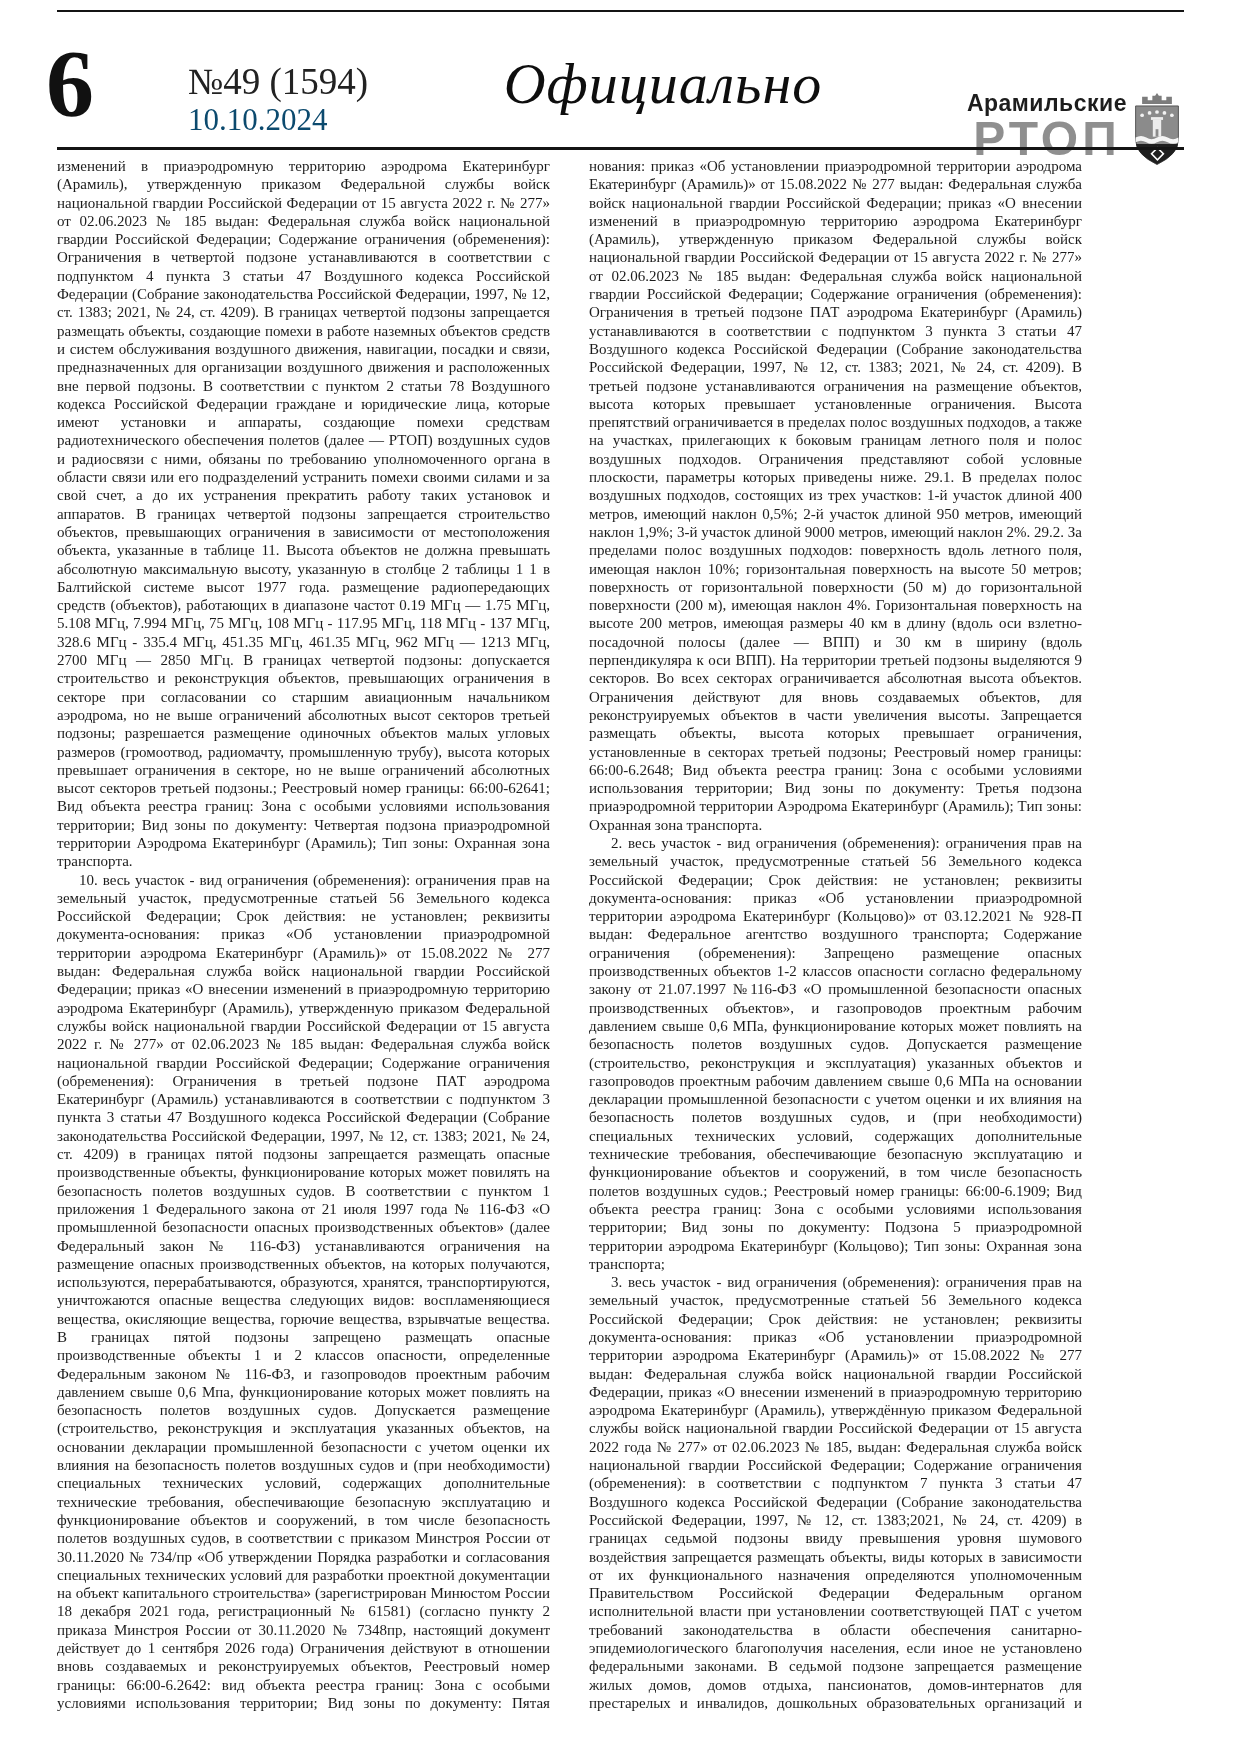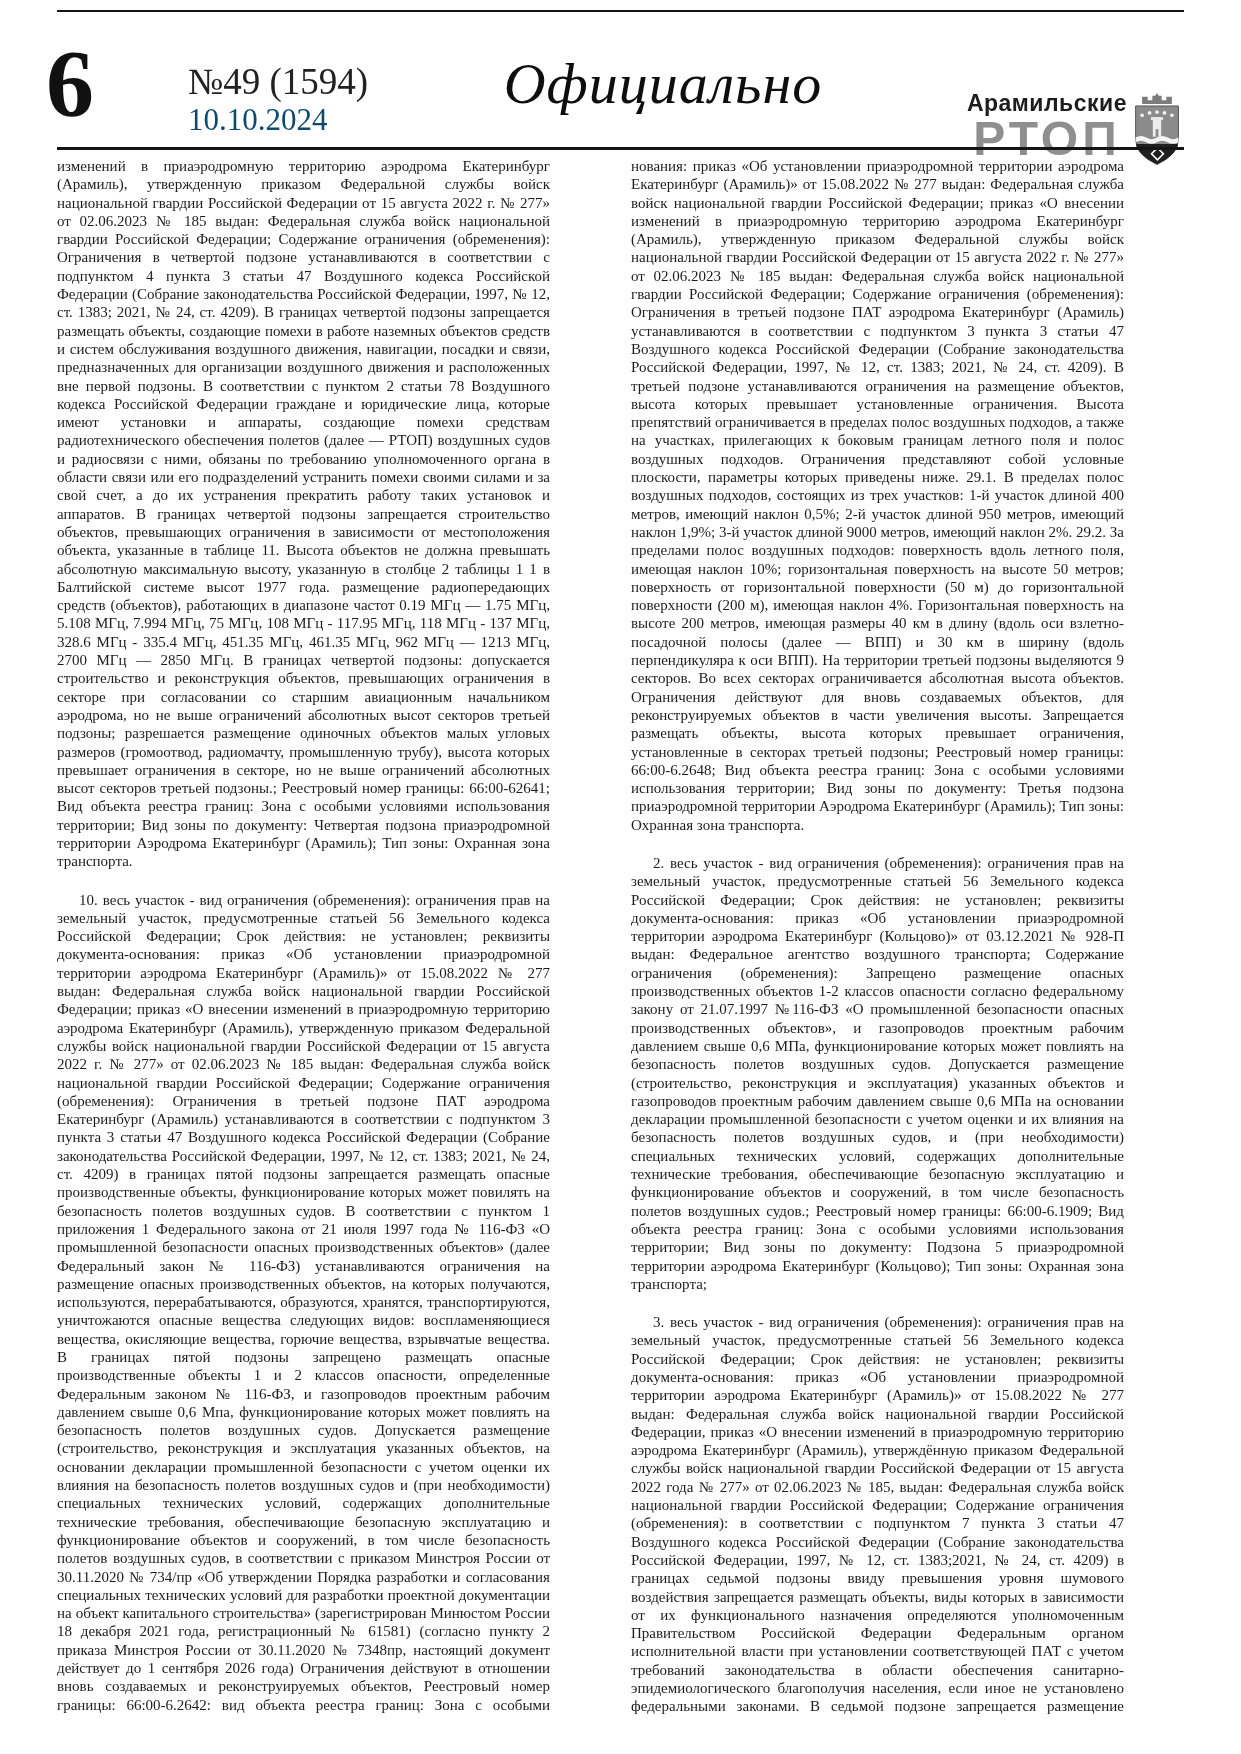--- a/index.html
+++ b/index.html
@@ -25,28 +25,28 @@
   }
   .masthead{position:absolute;right:54px;top:50px;display:flex;align-items:flex-start;gap:0;margin-top:42px;}
   .mast-text{text-align:center;font-family:"Liberation Sans", sans-serif;}
   .mast1{font-weight:bold;font-size:23px;color:#1d1d1d;letter-spacing:.5px;line-height:1;}
   .mast2{font-weight:bold;font-size:48px;color:#8f8f8f;letter-spacing:4px;line-height:.92;margin-top:2px;}
   .emblem{display:block;}
   .rule{position:absolute;left:57px;right:57px;top:147px;height:3px;background:#141414;}
   
   .cols{
     position:absolute;left:57px;top:157px;width:1127px;height:1558px;
-    display:flex;gap:81px;overflow:hidden;
+    display:flex;gap:39px;overflow:hidden;
   }
   .col{width:493px;height:100%;overflow:hidden;}
   .par{
     margin:0;font-size:15px;line-height:18.3px;text-align:justify;
     color:#1c1c1c;hyphens:auto;-webkit-hyphens:auto;
   }
-  .par.indent{text-indent:22px;margin-top:20px;}
+  .par.indent{text-indent:22px;}
 </style>
 </head>
 <body>
 
 <div class="topline"></div>
 
 <header>
   <div class="pagenum">6</div>
   <div class="issue-block">
     <div class="issue">№49 (1594)</div>

